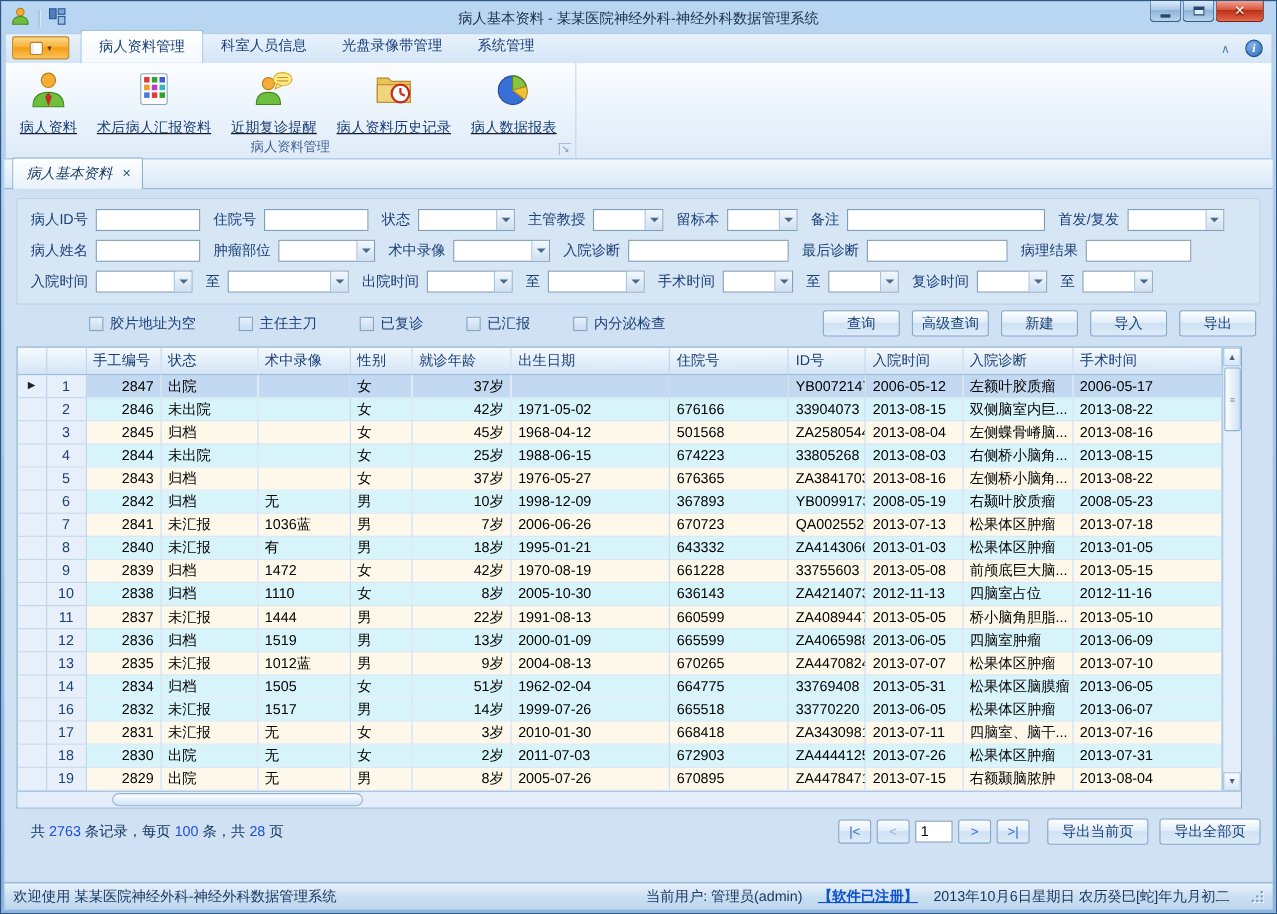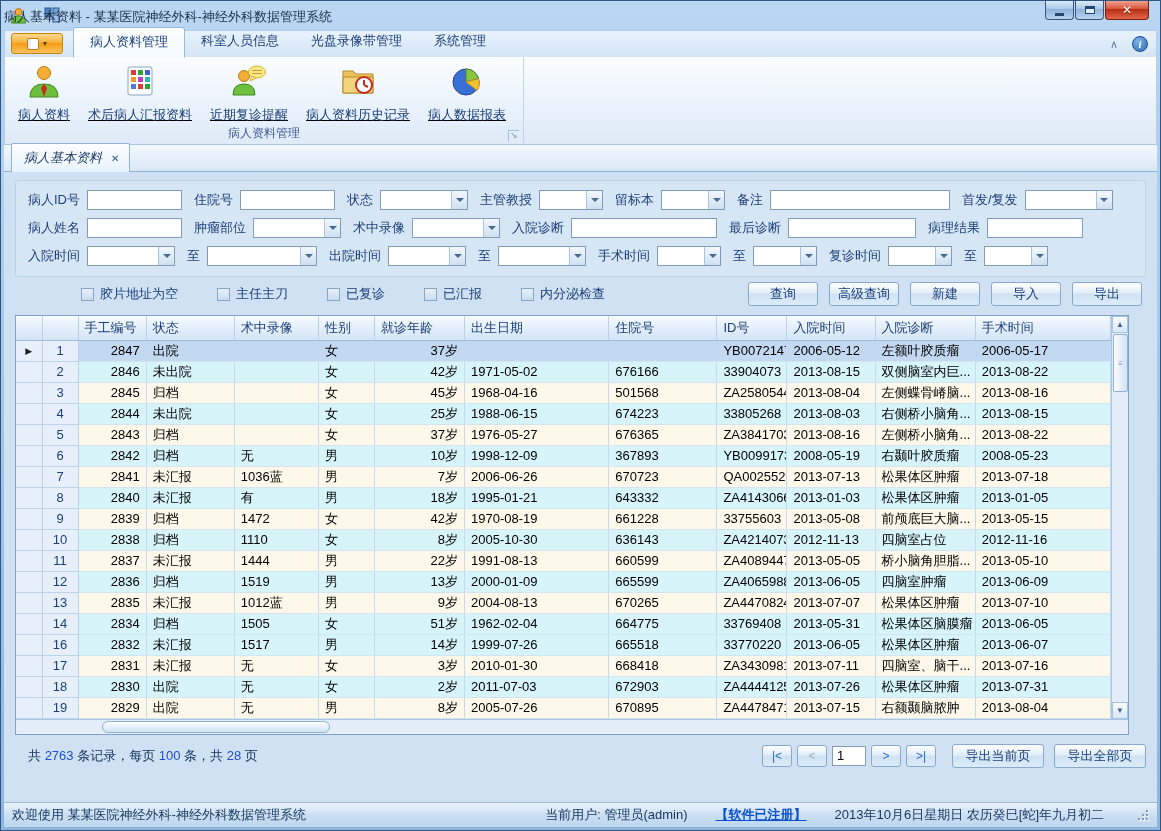--- a/index.html
+++ b/index.html
@@ -7,21 +7,21 @@
   body { background:#6b8db0; }
 
   .window { width:1161px; height:831px; position:relative;
     background:linear-gradient(#b9d6f2,#8fb4dd);
     border:1px solid #2d5685; padding:3px; display:flex; flex-direction:column; }
 
   
   .titlebar { height:26px; display:flex; align-items:center; position:relative; }
   .tb-icons { display:flex; align-items:center; gap:8px; padding-left:6px; }
   .tb-sep { width:1px; height:16px; background:#9ab7d6; box-shadow:1px 0 #e8f2fb; }
-  .title-text { position:absolute; left:0; right:0; text-align:left; font-size:13px; color:#1c2f45; }
+  .title-text { position:absolute; left:0; right:0; text-align:center; font-size:13px; color:#1c2f45; }
   .win-controls { position:absolute; right:8px; top:-3px; display:flex; }
   .wbtn { width:29px; height:19px; border:1px solid #37597f; border-top:none; border-radius:0 0 4px 4px;
     background:linear-gradient(#dcebfa,#a9c8e6 45%,#8db3d9 46%,#b8d4ee); display:flex; align-items:center; justify-content:center; margin-left:1px; }
   .wbtn.close { width:44px; background:linear-gradient(#f3a08e,#d4553b 45%,#b92d13 46%,#e2674b); border-color:#7c1e0c; }
   .glyph-min { width:9px; height:3px; background:#26486e; margin-top:8px; }
   .glyph-max { width:10px; height:8px; border:1px solid #26486e; border-top:3px solid #26486e; background:#dcecfa; }
   .glyph-close { color:#fff; font-size:12px; font-weight:bold; text-shadow:0 1px 1px #7a1a08; }
 
   
   .ribbon-tabbar { height:27px; background:linear-gradient(#e8f2fc,#d4e5f6); border:1px solid #b6cee8; border-bottom:none;
@@ -111,21 +111,21 @@
     background:linear-gradient(#fefefe,#e2eef9 45%,#cfe2f3 50%,#dcebf8); }
   .pbtn.dis { color:#9ab0c8; }
   .page-input { width:34px; height:20px; border:1px solid #7f9db9; margin-left:5px; padding:0 4px; font-size:13px; }
   .ebtn { width:92px; height:24px; margin-left:10px; border:1px solid #89a9cc; border-radius:3px; font-size:13px; color:#1b3f77;
     background:linear-gradient(#fefefe,#e2eef9 45%,#cfe2f3 50%,#dcebf8); }
   .ebtn.first { margin-left:16px; }
 
   
   .statusbar { height:25px; background:linear-gradient(#eaf3fc,#cbdff2 50%,#bdd6ee); border-top:1px solid #99b9d9;
     display:flex; align-items:center; font-size:13px; color:#17365e; padding:0 8px; }
-  .sb-right { margin-left:auto; display:flex; align-items:center; gap:28px; }
+  .sb-right { margin-left:auto; display:flex; align-items:center; gap:14px; }
   .reg-link { color:#0d52cc; font-weight:bold; text-decoration:underline; }
   .grip { width:11px; height:11px; position:relative; margin-left:6px; }
   .grip i { position:absolute; width:2px; height:2px; background:#7e9cbc; box-shadow:1px 1px 0 #f4f9fd; }
   .grip i:nth-child(1){ right:1px; bottom:1px; } .grip i:nth-child(2){ right:1px; bottom:5px; } .grip i:nth-child(3){ right:1px; bottom:9px; }
   .grip i:nth-child(4){ right:5px; bottom:1px; } .grip i:nth-child(5){ right:5px; bottom:5px; } .grip i:nth-child(6){ right:9px; bottom:1px; }
 </style>
 </head>
 <body>
 
 <div class="window">
@@ -468,21 +468,21 @@
                 <td class="data">2013-08-22</td>
               </tr>
               <tr class="odd">
                 <td class="sel-col"></td>
                 <td class="num-col">3</td>
                 <td class="data ar">2845</td>
                 <td class="data">归档</td>
                 <td class="data"></td>
                 <td class="data">女</td>
                 <td class="data ar">45岁</td>
-                <td class="data">1968-04-16</td>
+                <td class="data">1968-04-12</td>
                 <td class="data">501568</td>
                 <td class="data">ZA2580544</td>
                 <td class="data">2013-08-04</td>
                 <td class="data">左侧蝶骨嵴脑...</td>
                 <td class="data">2013-08-16</td>
               </tr>
               <tr class="even">
                 <td class="sel-col"></td>
                 <td class="num-col">4</td>
                 <td class="data ar">2844</td>

